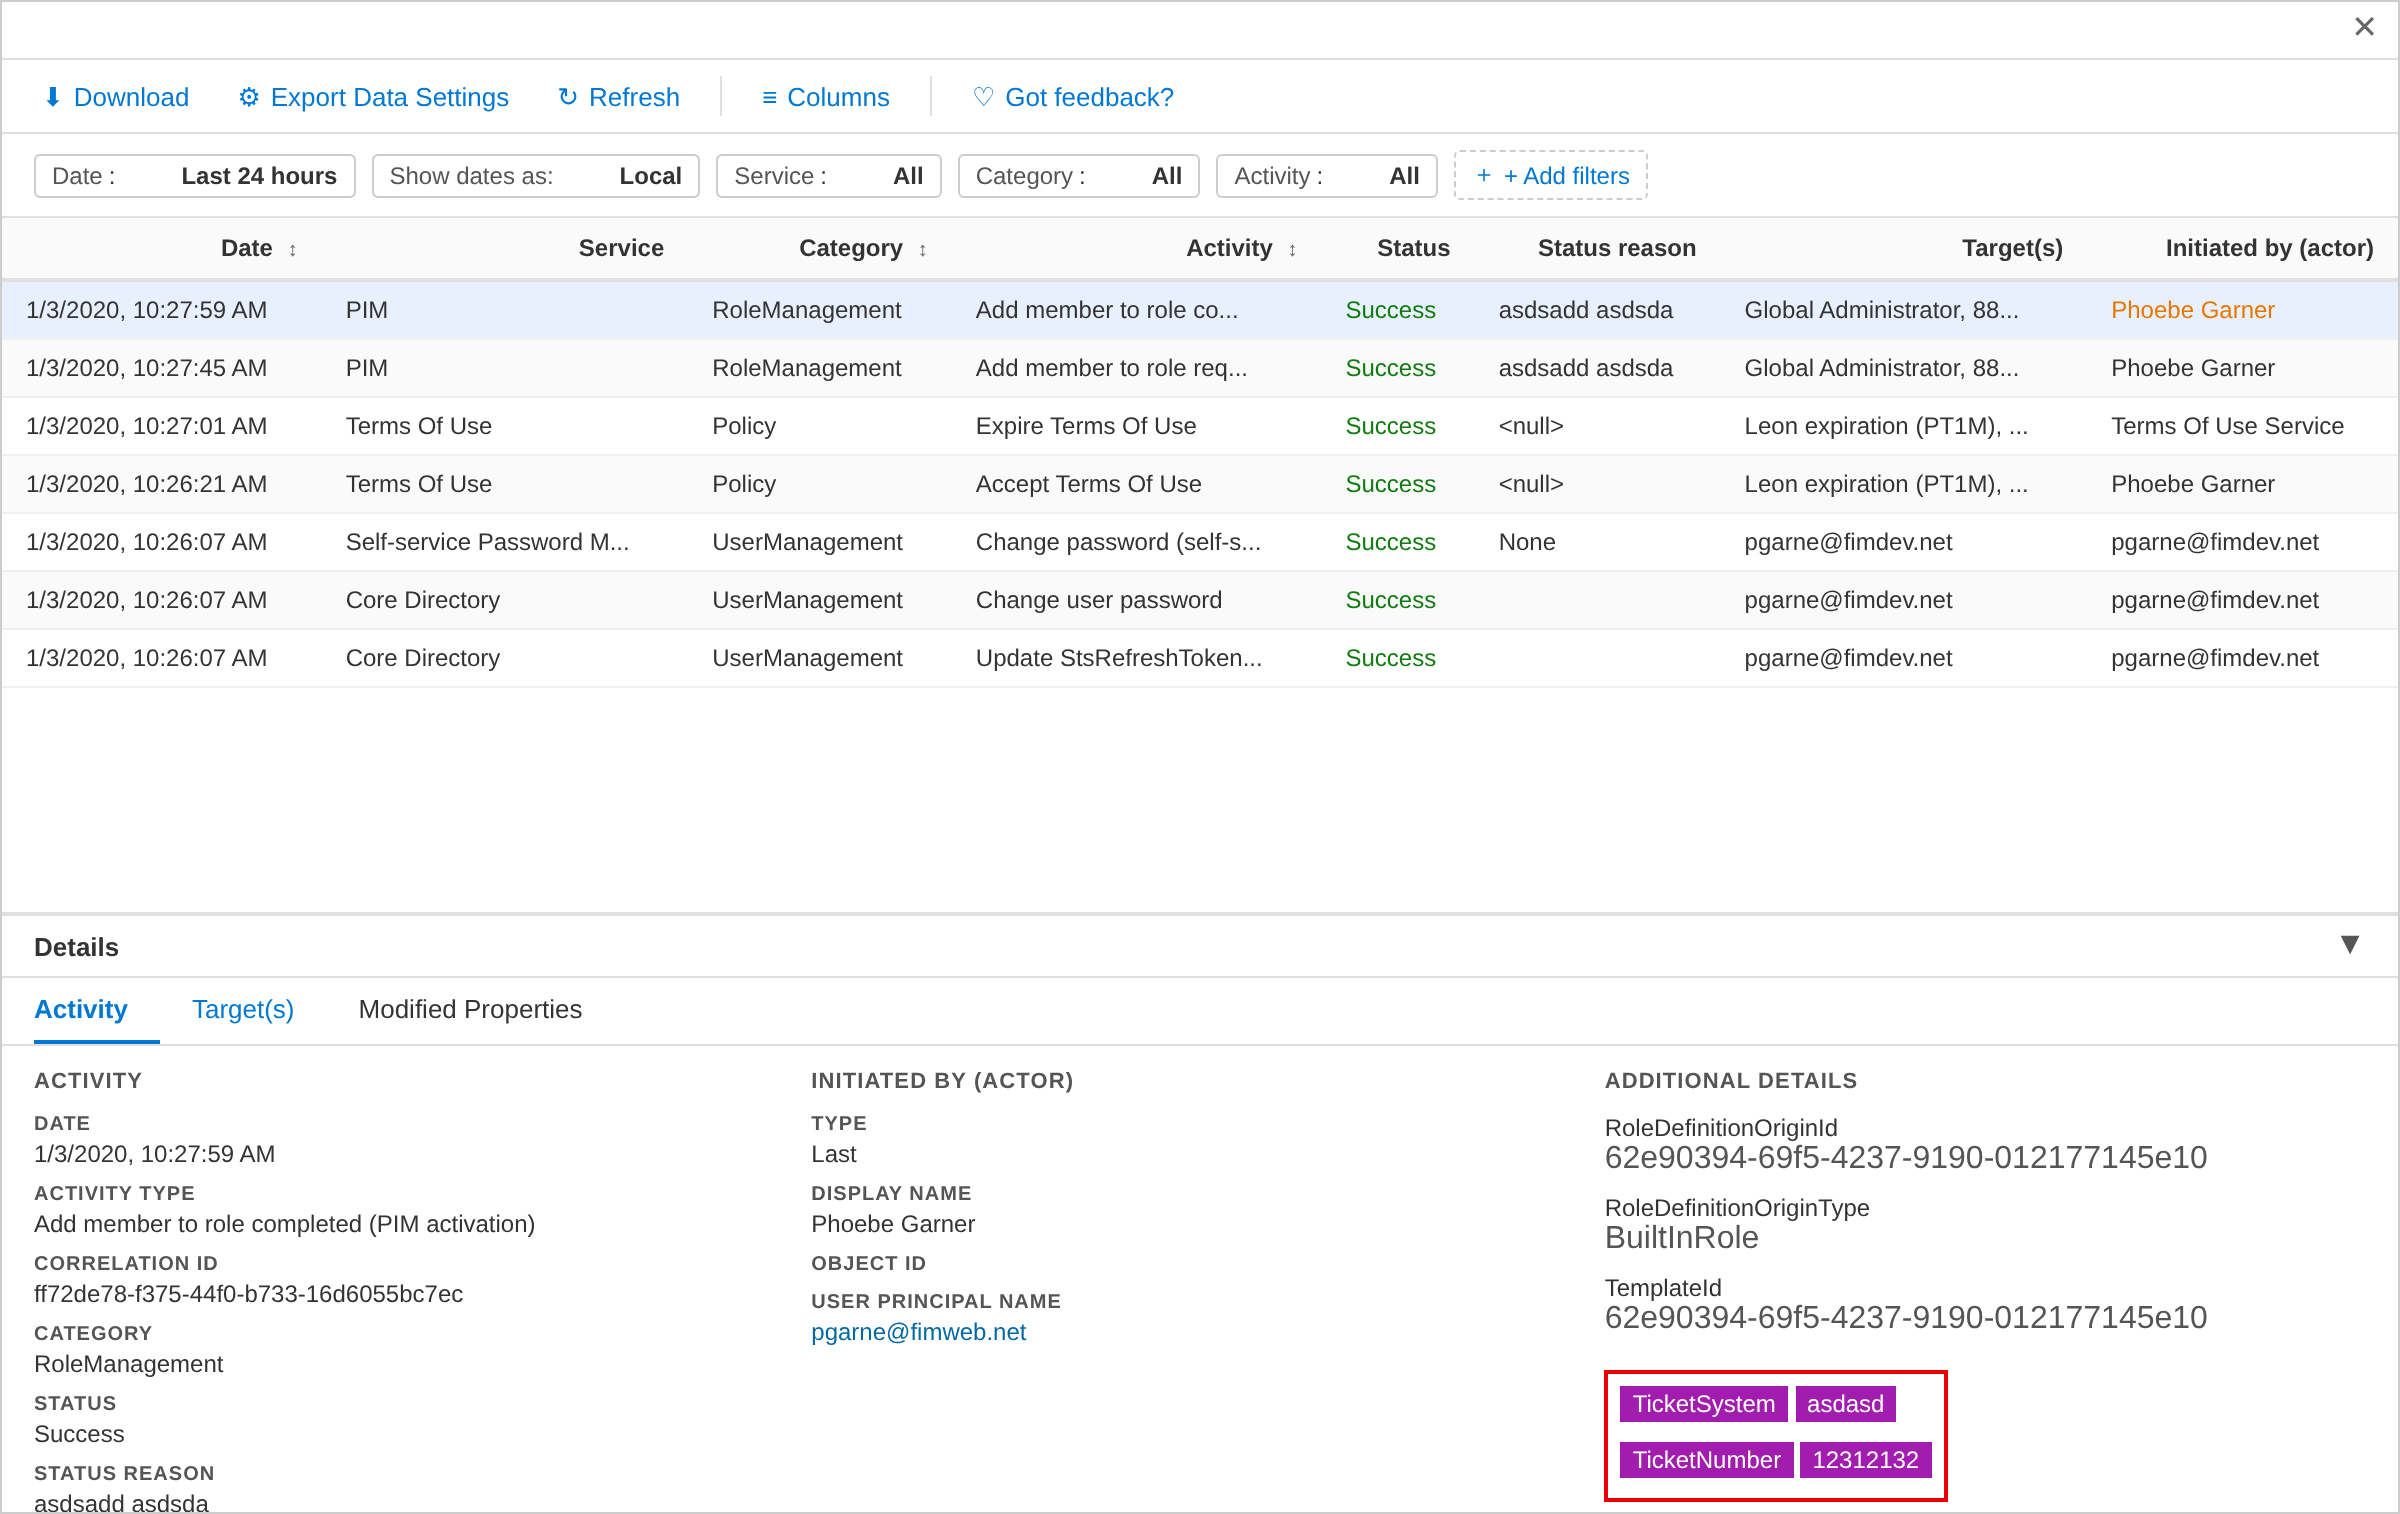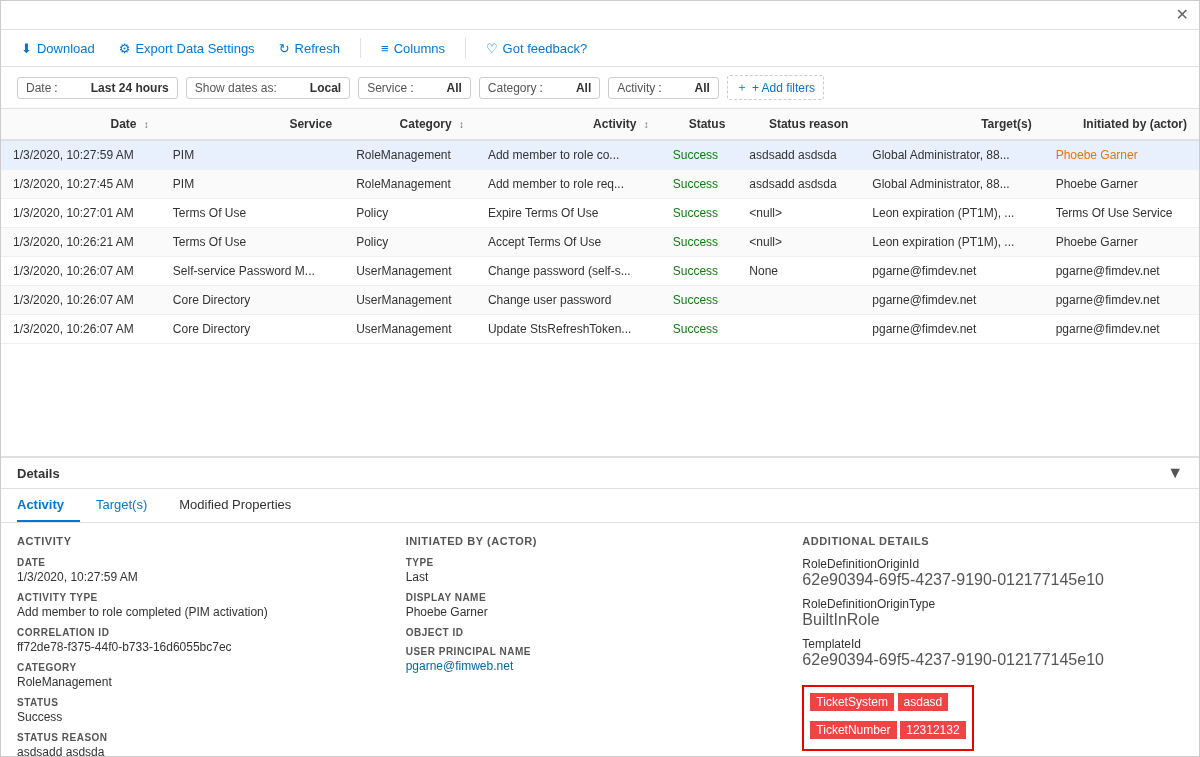--- a/index.html
+++ b/index.html
@@ -257,21 +257,21 @@
     }
 
     .highlight-box {
       border: 2px solid #e00;
       padding: 6px;
       margin-top: 8px;
       display: inline-block;
     }
 
     .blue-highlight {
-      background: #ef4444;
+      background: #a21caf;
       color: #fff;
       padding: 2px 6px;
       display: inline-block;
       margin-bottom: 4px;
       font-size: 12px;
     }
   </style>
 </head>
 <body>
 

